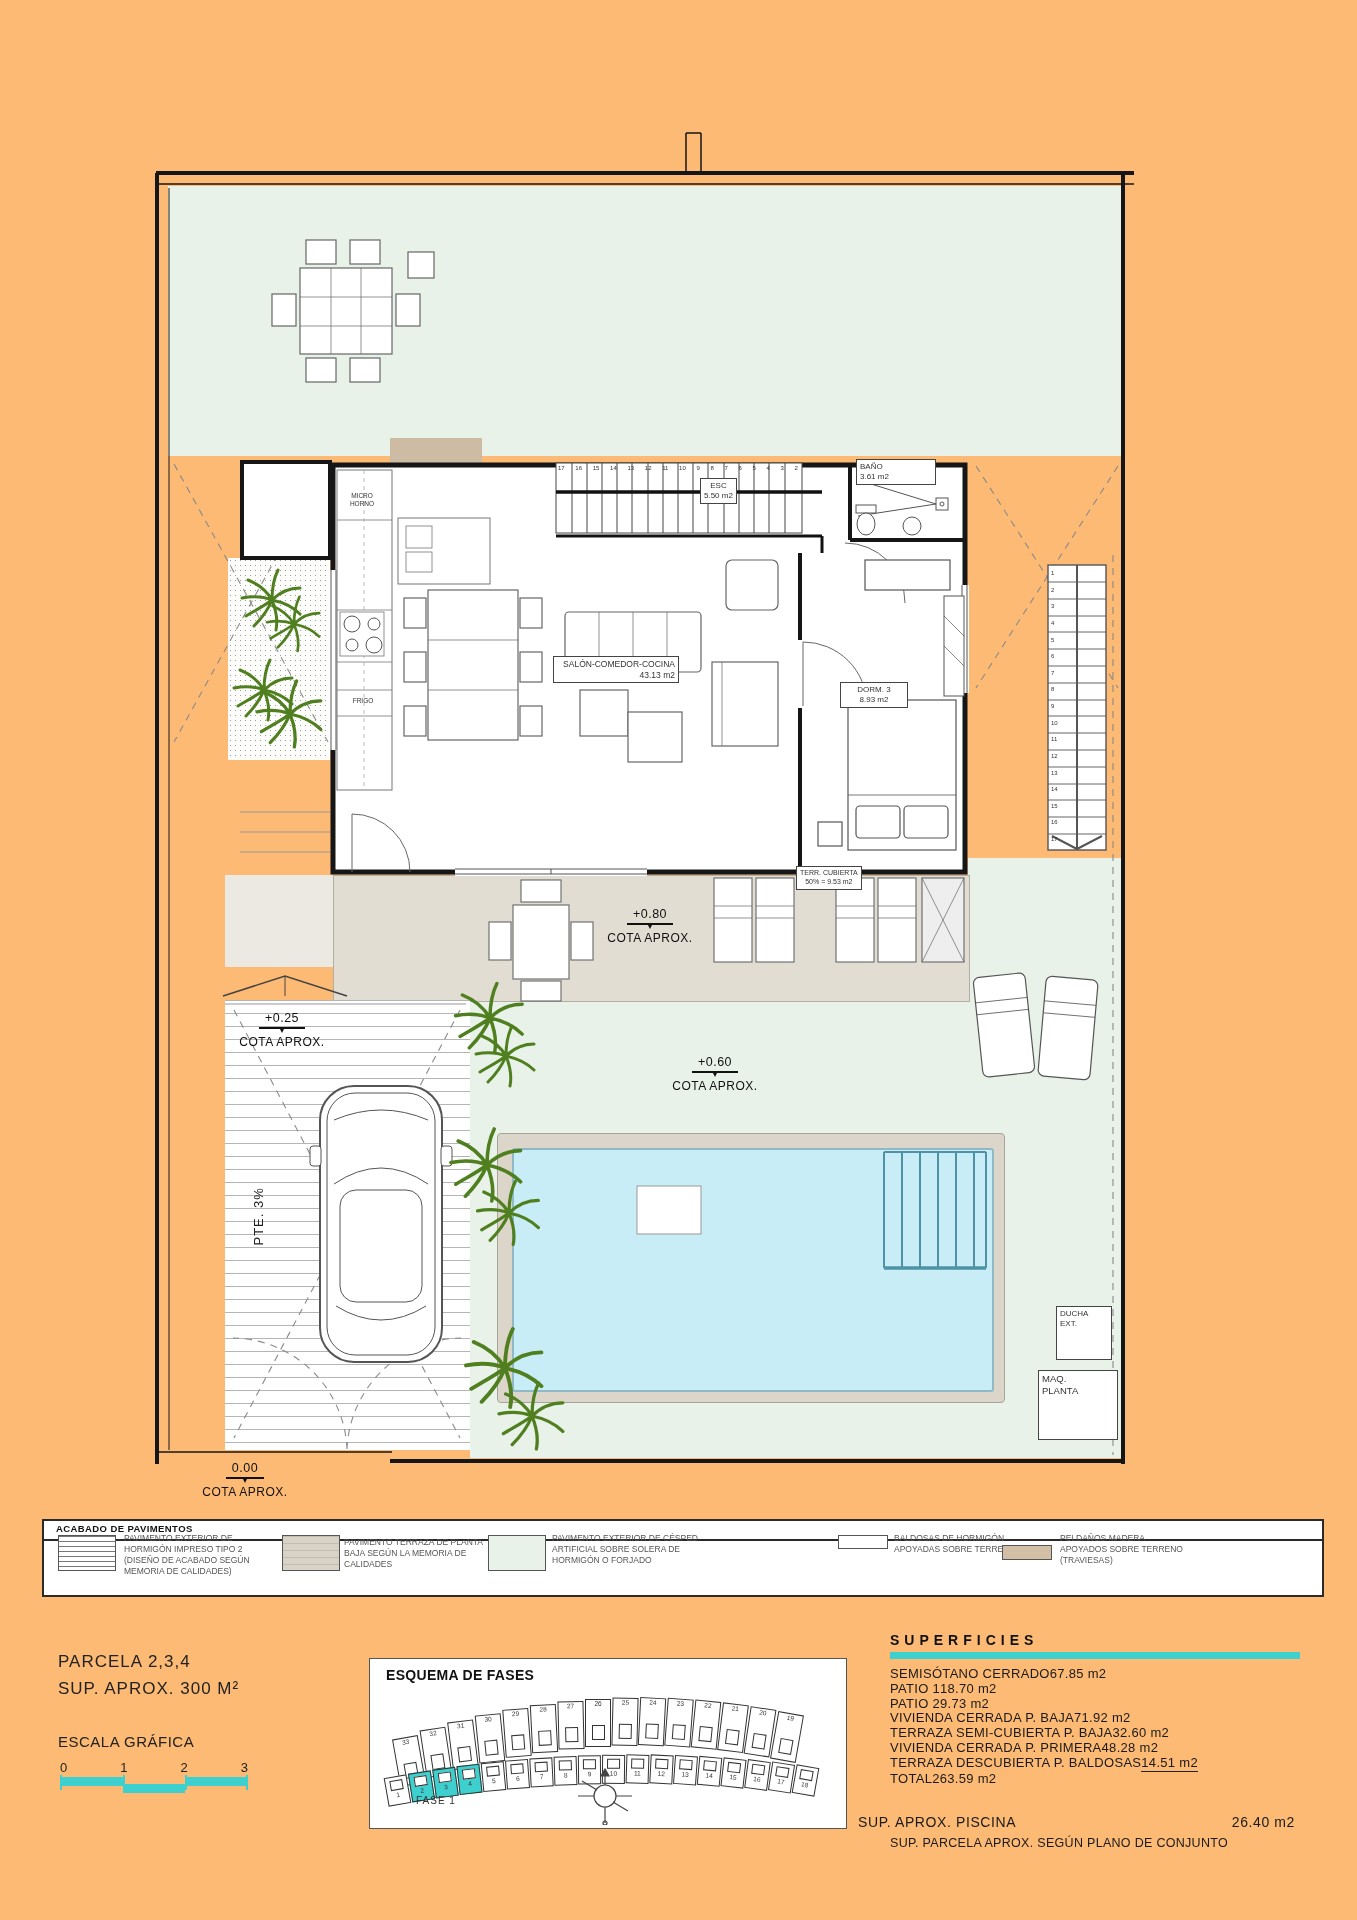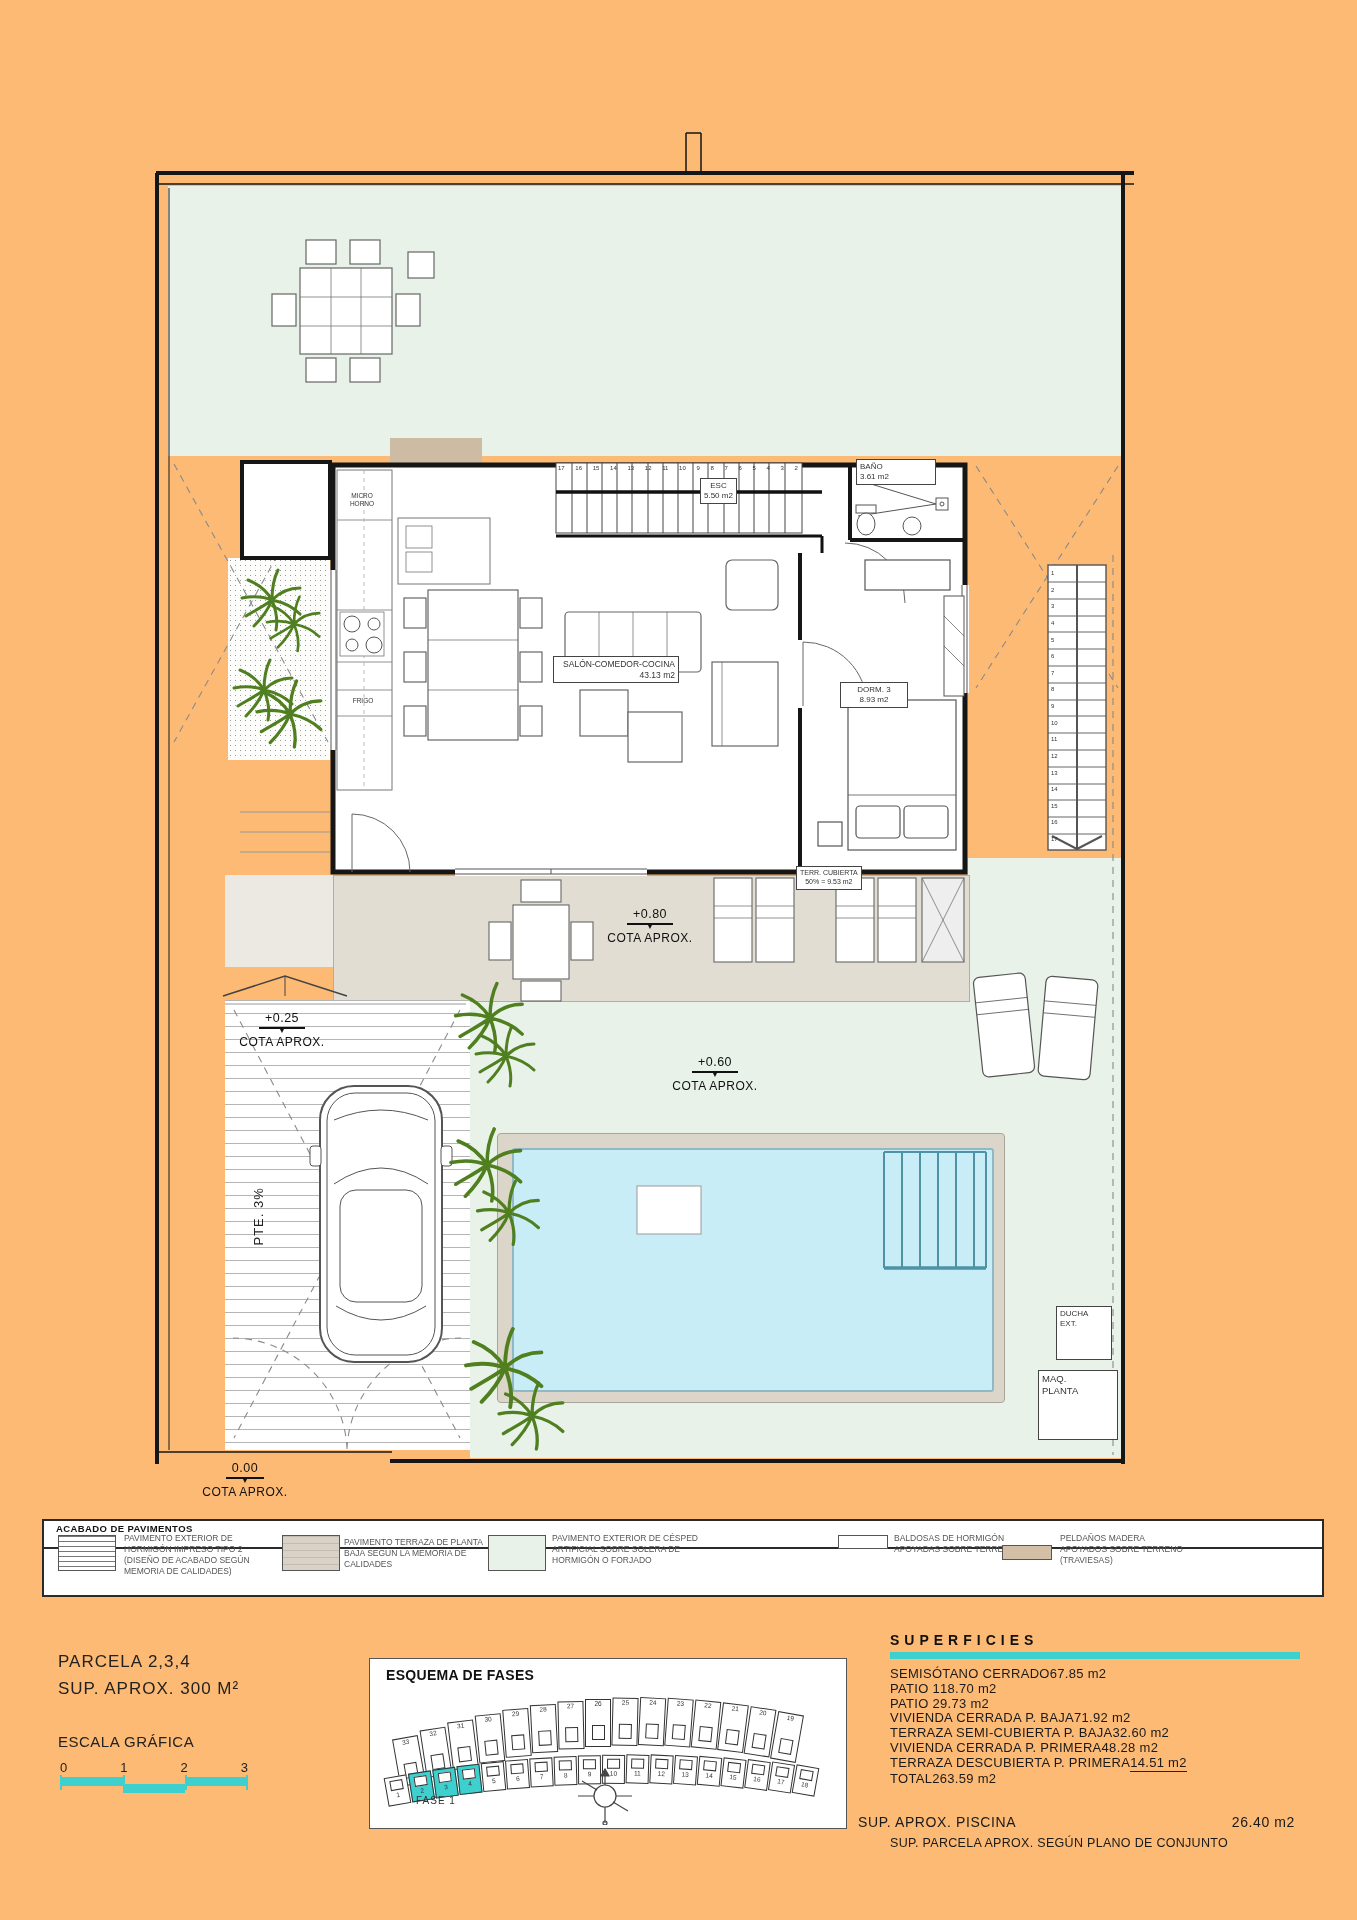--- a/index.html
+++ b/index.html
@@ -23,21 +23,21 @@
   .cota{text-align:center;font-size:12.5px;color:#111;line-height:1.1}
   .cota-v{display:inline-block;border-bottom:2px solid #111;padding:0 6px 1px;letter-spacing:.5px}
   .cota-t{font-size:7px;line-height:5px;margin-top:-1px;color:#111}
   .cota-l{margin-top:3px;font-size:12px;letter-spacing:.5px}
   .vert{transform:rotate(-90deg);transform-origin:center;font-size:13px;letter-spacing:1px;color:#222;white-space:nowrap}
   
   .treadrow{display:flex;justify-content:space-between;font-size:6px;color:#333}
   .treadcol{display:flex;flex-direction:column;justify-content:space-between;font-size:6px;color:#333;align-items:flex-start}
   
   .legend{border:2px solid #2a2a2a;background:#fff}
-  .legend-h{height:16px;border-bottom:2px solid #2a2a2a;font-size:9.5px;font-weight:bold;letter-spacing:.4px;padding:2px 0 8px 12px;color:#111}
+  .legend-h{height:16px;border-bottom:2px solid #2a2a2a;font-size:9.5px;font-weight:bold;letter-spacing:.4px;padding:2px 0 0 12px;color:#111}
   .sw{border:1px solid #555;position:absolute}
   .sw.hatch{background:#fff;background-image:repeating-linear-gradient(to bottom,#777 0 1px, transparent 1px 5px)}
   .sw.beige{background:#D9D2C6;background-image:repeating-linear-gradient(to bottom,#c4bcae 0 1px, transparent 1px 7px)}
   .sw.grassy{background:#E8F2E9}
   .sw.white{background:#fff}
   .sw.tan{background:#D2BFA5}
   .legtxt{position:absolute;font-size:8.5px;line-height:1.3;color:#555}
   
   .big{font-size:17px;letter-spacing:1px;color:#222;white-space:nowrap}
   .mid{font-size:15px;letter-spacing:.5px;color:#222;white-space:nowrap}
@@ -481,21 +481,21 @@
       </div>
     <div class="sf-row">
         <span>TERRAZA SEMI-CUBIERTA P. BAJA</span>
         <span class="v">32.60 m2</span>
       </div>
     <div class="sf-row">
         <span>VIVIENDA CERRADA P. PRIMERA</span>
         <span class="v">48.28 m2</span>
       </div>
     <div class="sf-row">
-        <span>TERRAZA DESCUBIERTA P. PRIMERA</span>
+        <span>TERRAZA DESCUBIERTA P. BALDOSAS</span>
         <span class="v u">14.51 m2</span>
       </div>
     <div class="sf-row">
         <span>TOTAL</span>
         <span class="v">263.59 m2</span>
       </div>
   </div>
   <div class="abs sf-pisc" style="left:858px;top:1814px;width:437px">
     <span>SUP.  APROX.  PISCINA</span>
     <span>26.40 m2</span>

